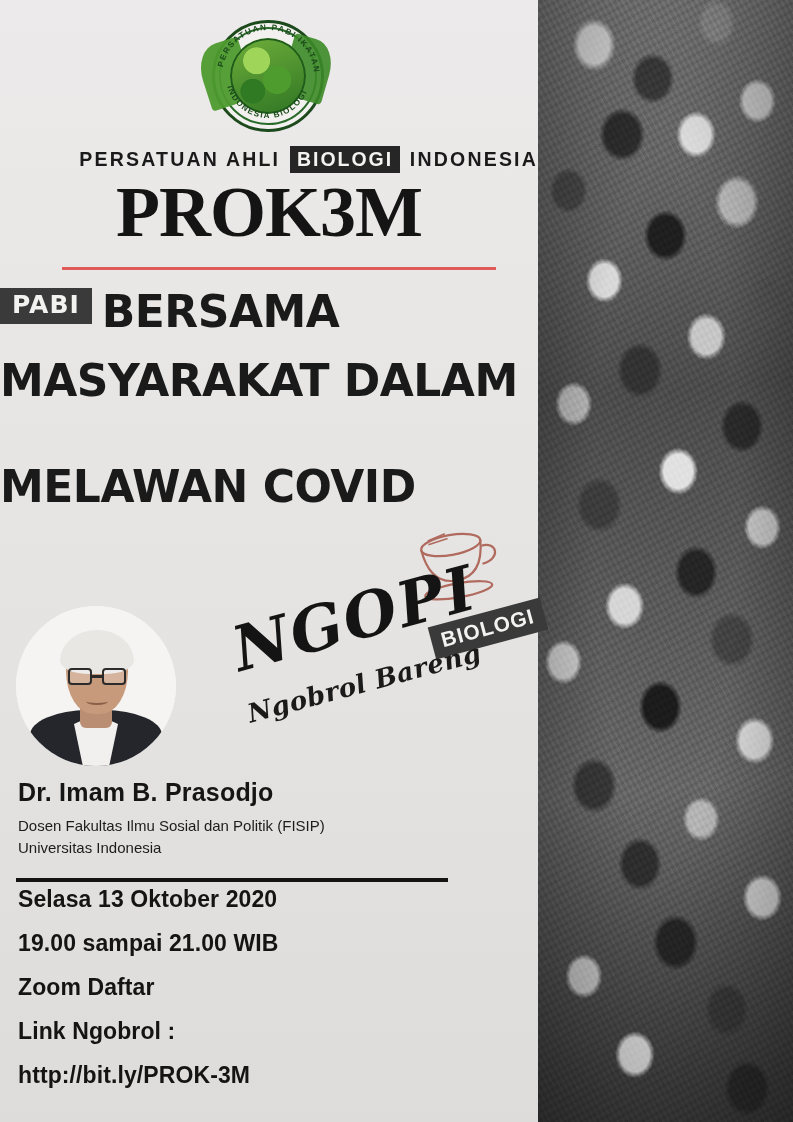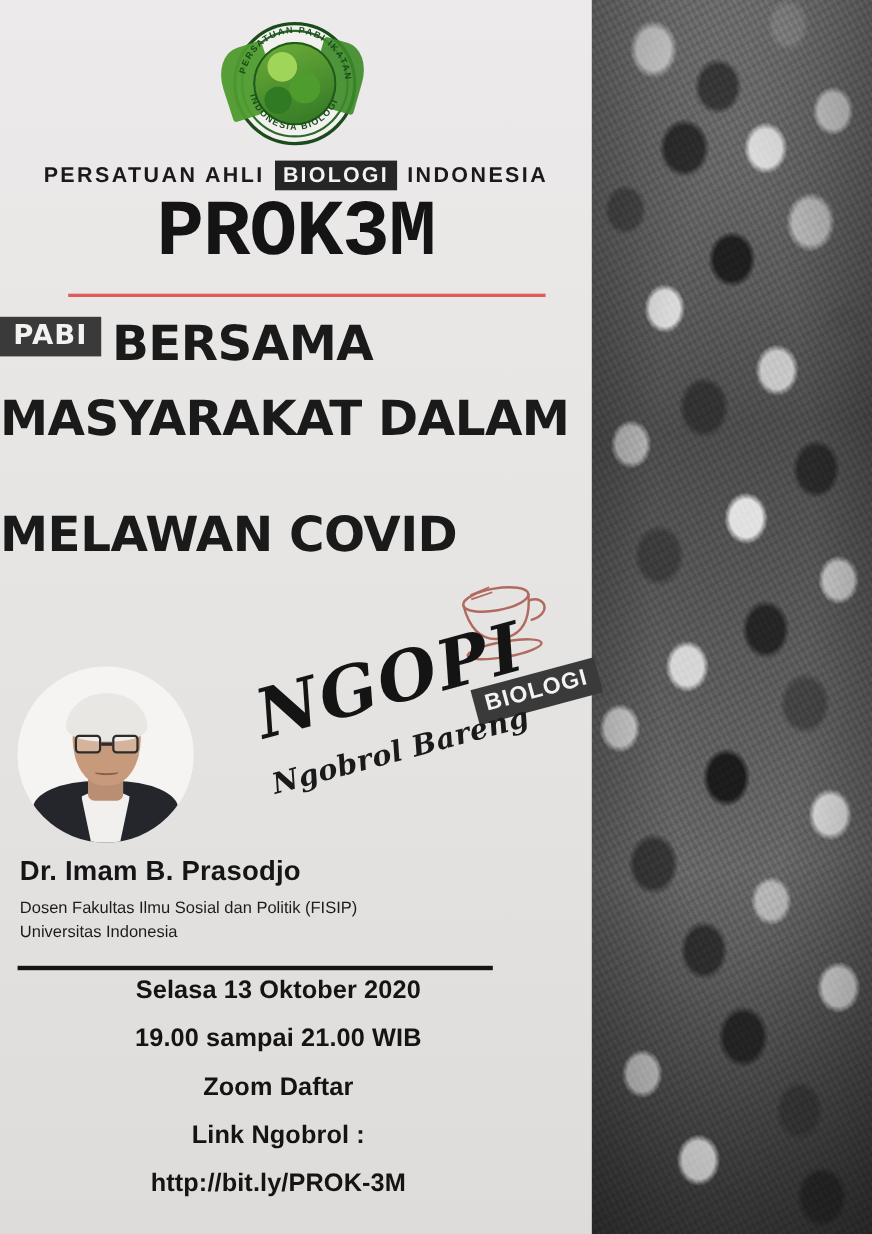--- a/index.html
+++ b/index.html
@@ -165,41 +165,41 @@
     height: 112px;
   }
   .logo-ring-text svg { display:block; }
 
   
   .head-line {
     position: absolute;
     top: 148px;
     left: 0;
     width: 538px;
-    text-align: center;
+    text-align: right;
     font-weight: 700;
     font-size: 19.5px;
     letter-spacing: 2.2px;
     color: #1a1a1a;
     white-space: nowrap;
   }
   .hl-chip {
     background: #262626;
     color: #f3f3f1;
     padding: 2px 7px 3px 7px;
     margin: 0 2px;
     letter-spacing: 2px;
   }
   .prok3m {
     position: absolute;
     top: 176px;
     left: 0;
     width: 538px;
     text-align: center;
-    font-family: Liberation Mono, monospace;
+    font-family: Liberation Serif, serif;
     font-weight: 700;
     font-size: 72px;
     letter-spacing: -1px;
     color: #141414;
     line-height: 1;
   }
   .rule {
     position: absolute;
     top: 267px;
     left: 62px;
@@ -401,21 +401,20 @@
     width: 432px;
     height: 4px;
     background: #141414;
   }
 
   .details {
     position: absolute;
     left: 18px;
     top: 888px;
     width: 470px;
-    text-align: center;
   }
   .details div {
     font-size: 23px;
     font-weight: 700;
     color: #141414;
     line-height: 1.0;
     margin-bottom: 21px;
     letter-spacing: .1px;
   }
 </style>

